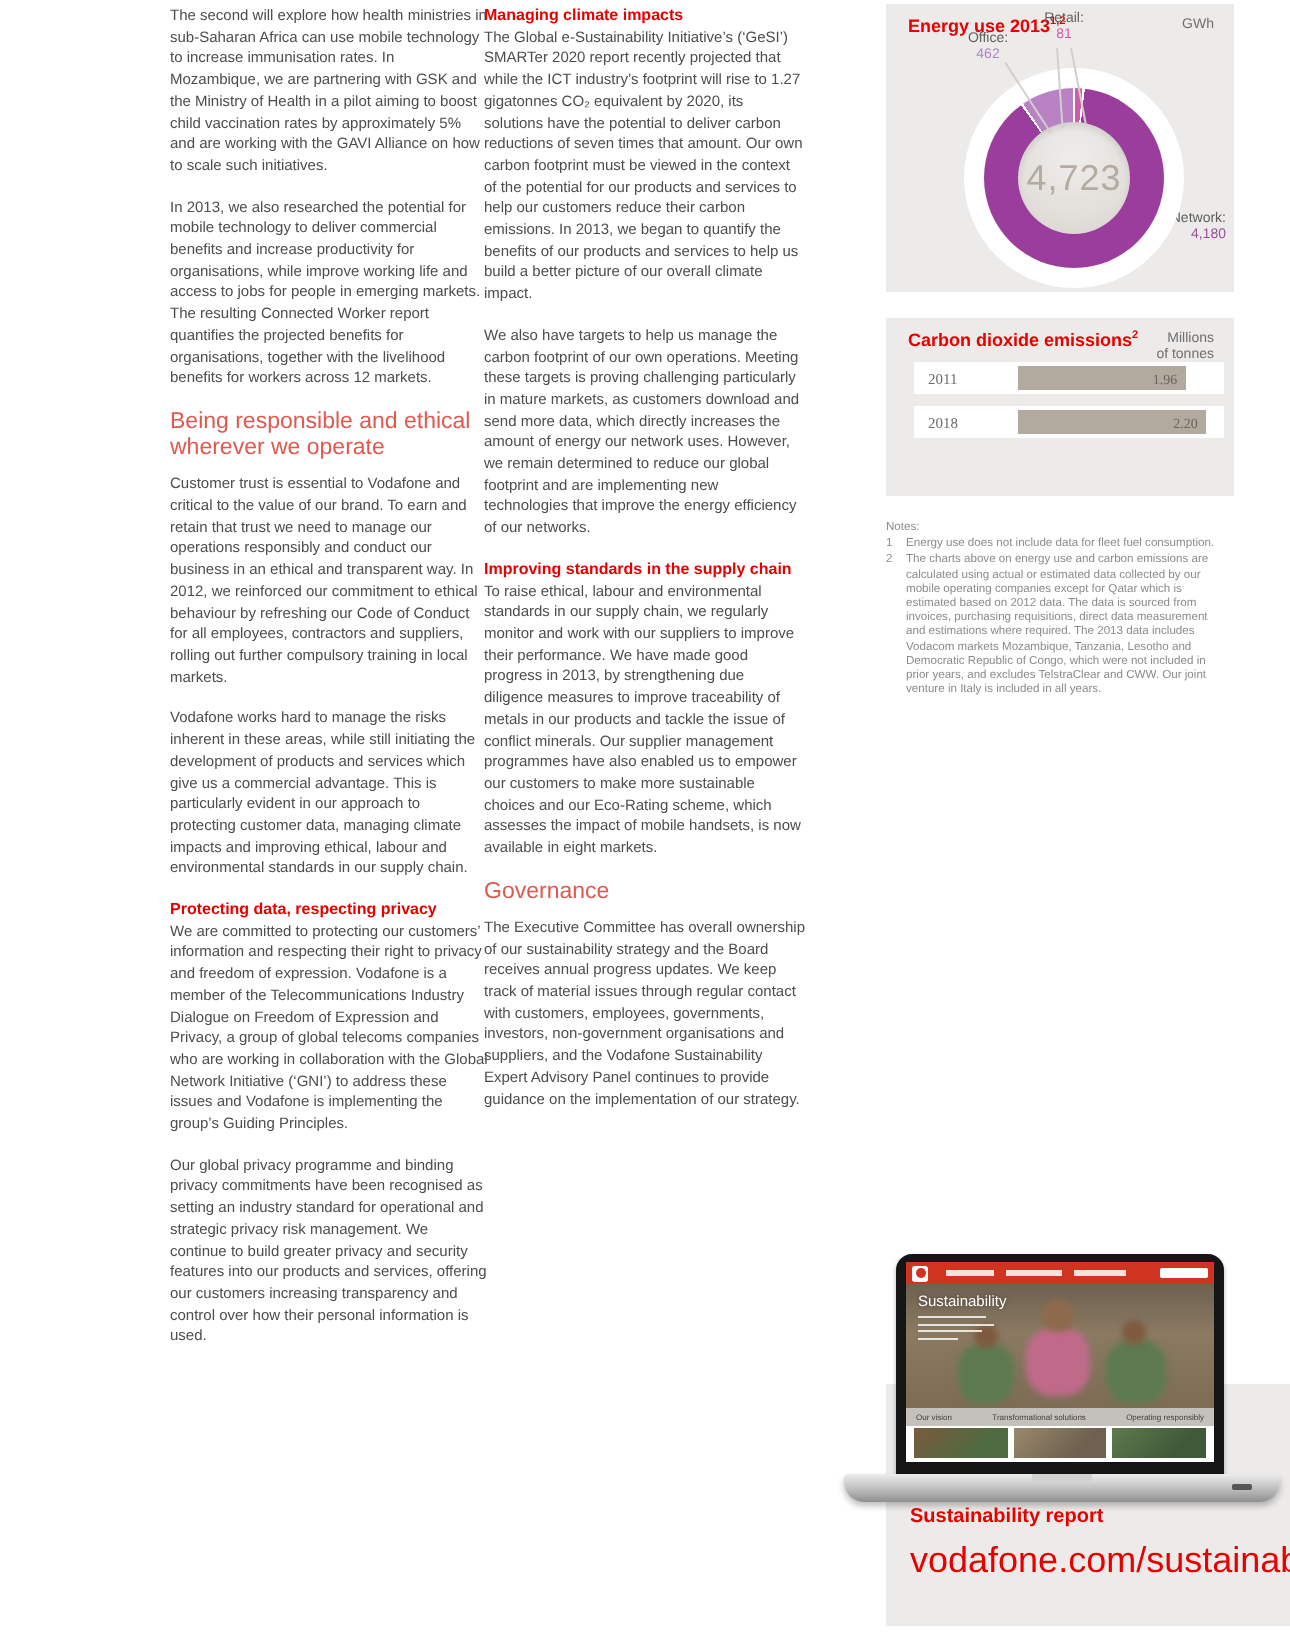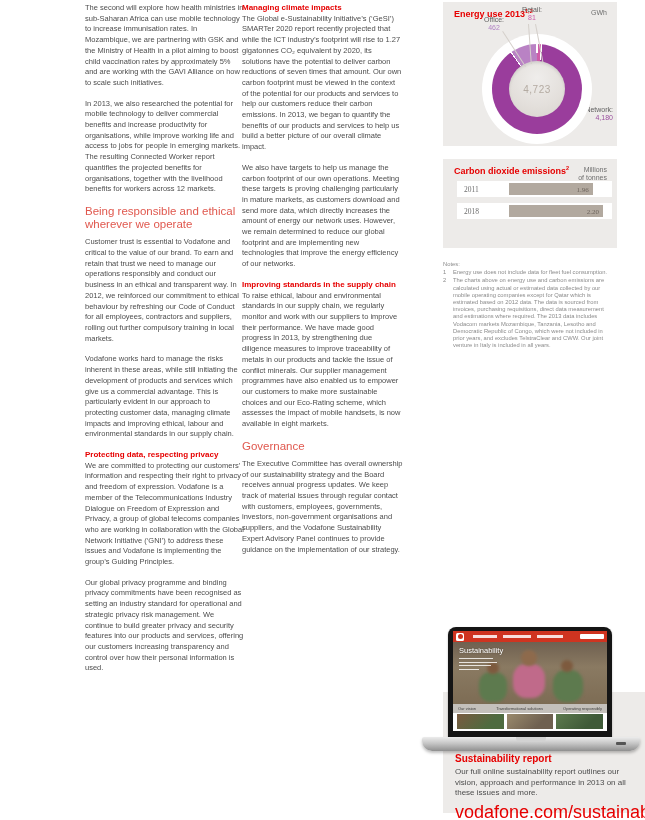--- a/index.html
+++ b/index.html
@@ -35,21 +35,21 @@
     position:absolute; left:39px; top:32px; width:110px; height:110px; border-radius:50%;
     background:#fff; display:flex; align-items:center; justify-content:center;
   }
   .donut-ring { width:90px; height:90px; border-radius:50%; display:flex; align-items:center; justify-content:center; }
   .donut-hole {
     width:56px; height:56px; border-radius:50%;
     background:radial-gradient(circle at 50% 30%, #efedeb 0%, #e3dfdb 60%, #d8d3ce 100%);
     box-shadow: inset 0 2px 3px rgba(0,0,0,0.10);
     display:flex; align-items:center; justify-content:center;
   }
-  .donut-total { font-size:10px; color:#b4aba2; letter-spacing:0.5px; }
+  .donut-total { font-size:18px; color:#b4aba2; letter-spacing:0.5px; }
   .donut-label { position:absolute; font-size:7px; line-height:8px; color:#5f5f5f; text-align:center; }
   .lbl-office { left:28px; top:14px; width:46px; }
   .lbl-retail { left:74px; top:4px;  width:30px; }
   .lbl-network { left:118px; top:104px; width:52px; text-align:right; }
   .val-office { color:#b182c4; }
   .val-retail { color:#cf5ca8; }
   .val-network { color:#9a4f9e; }
   .leader { position:absolute; height:1.2px; background:#d4cfca; transform-origin:0 0; }
   .leader-office { left:60px; top:29px; width:42px; transform:rotate(57deg); }
   .leader-retail1 { left:86px; top:22px; width:40px; transform:rotate(86deg); }
@@ -237,17 +237,16 @@
       </div>
     </div>
   </div>
   <div class="laptop-base">
     <div class="base-notch"></div>
     <div class="base-slot"></div>
   </div>
 
   <div class="promo">
     <div class="promo-title">Sustainability report</div>
-    <div class="promo-body">Our full online sustainability report outlines our vision, approach and performance in 2013 on all these issues and more.</div>
     <a class="promo-link" href="#">vodafone.com/sustainability</a>
   </div>
 
 </div>
 
 </body></html>

